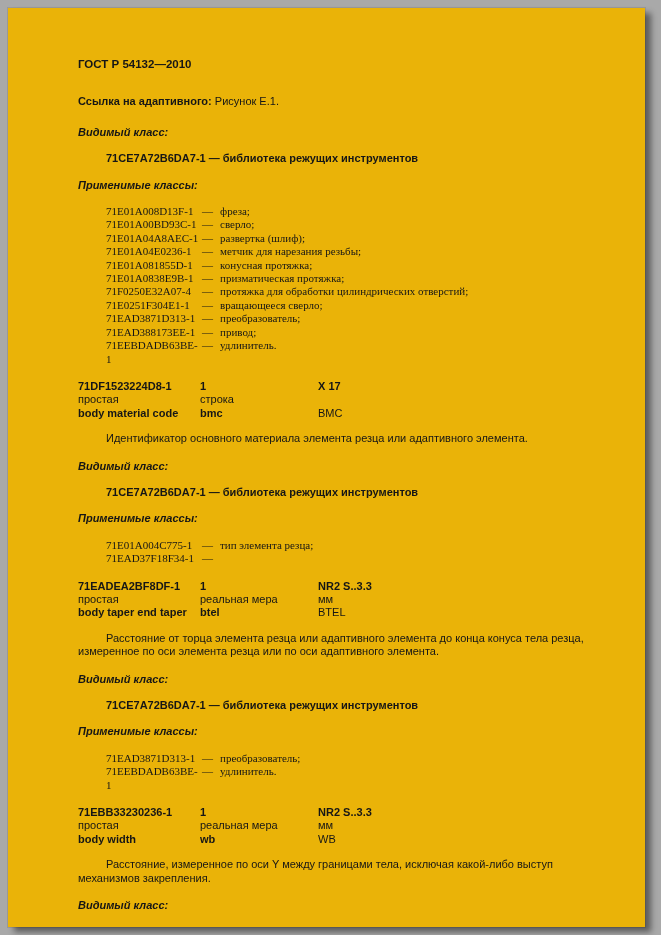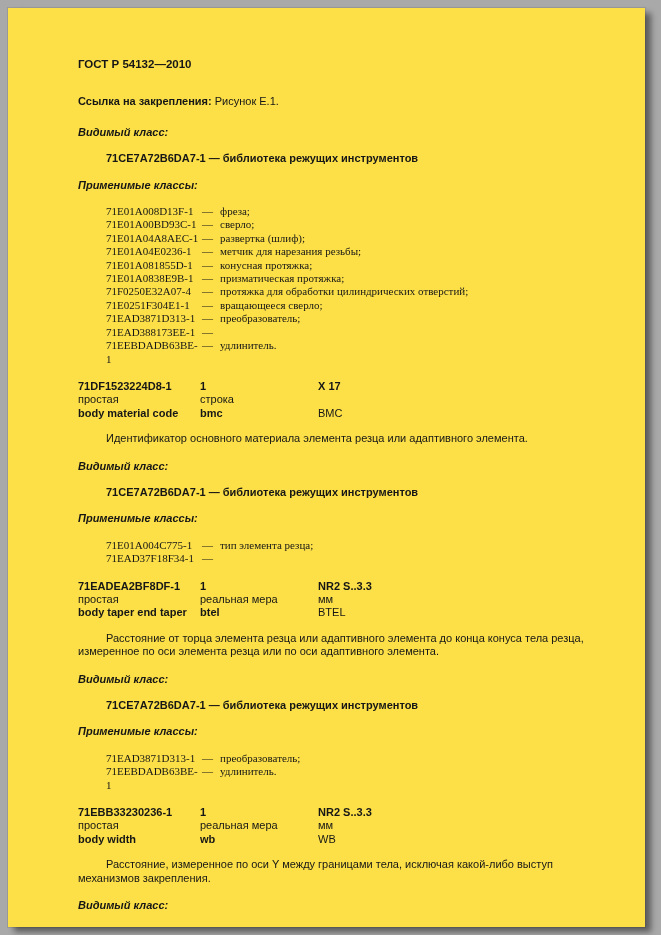--- a/index.html
+++ b/index.html
@@ -7,21 +7,21 @@
     width: 661px; height: 935px;
     background: #a9a9a9;
     font-family: "Liberation Sans", sans-serif;
     color: #161616;
     -webkit-font-smoothing: antialiased;
   }
   .page {
     position: absolute;
     left: 8px; top: 8px;
     width: 637px; height: 919px;
-    background: #fde047;
+    background: #eab308;
     box-shadow: 6px 5px 6px rgba(0,0,0,0.45), 0 0 0 1px #9a9a9a;
     padding: 50px 58px 18px 70px;
     overflow: hidden;
     font-size: 11px;
     line-height: 13.4px;
   }
   .b { font-weight: bold; }
   .doc-header { margin-bottom: 24px; font-size: 11.5px; }
   .illustration { margin-bottom: 17px; }
   .section-label { margin-bottom: 13px; font-style: italic; }
@@ -44,21 +44,21 @@
   }
 </style>
 </head>
 <body>
 
 <div class="page">
 
   <div class="doc-header b">ГОСТ Р 54132—2010</div>
 
   <div class="illustration">
-    <span class="b">Ссылка на закрепления:</span>
+    <span class="b">Ссылка на адаптивного:</span>
     <span>Рисунок Е.1.</span>
   </div>
 
   <div class="section-label b">Видимый класс:</div>
   <div class="class-entry b">71CE7A72B6DA7-1 — библиотека режущих инструментов</div>
   <div class="section-label b">Применимые классы:</div>
 
   <div class="class-list">
     <div class="list-row">
       <span>71E01A008D13F-1</span>
@@ -101,20 +101,21 @@
       <span>вращающееся сверло;</span>
     </div>
     <div class="list-row">
       <span>71EAD3871D313-1</span>
       <span>—</span>
       <span>преобразователь;</span>
     </div>
     <div class="list-row">
       <span>71EAD388173EE-1</span>
       <span>—</span>
+      <span>привод;</span>
     </div>
     <div class="list-row">
       <span>71EEBDADB63BE-1</span>
       <span>—</span>
       <span>удлинитель.</span>
     </div>
   </div>
 
   <div class="attr-table">
     <div class="b">71DF1523224D8-1</div>

